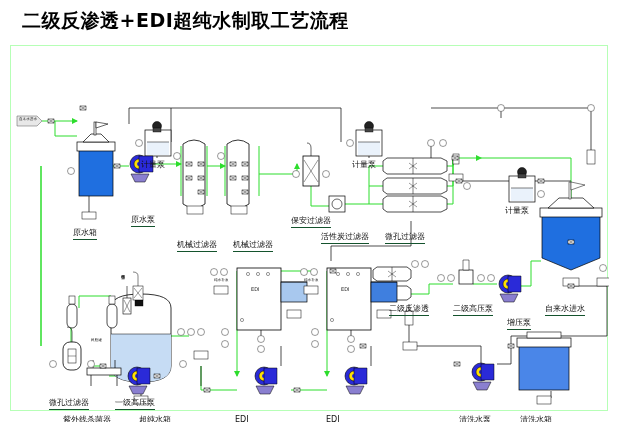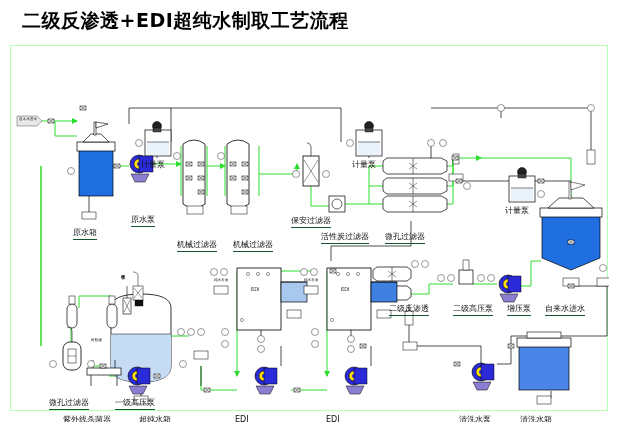--- a/index.html
+++ b/index.html
@@ -463,21 +463,21 @@
 <div class="lbl" style="left:166px;top:194px">机械过滤器</div>
 <div class="lbl" style="left:222px;top:194px">机械过滤器</div>
 <div class="lbl" style="left:280px;top:170px">保安过滤器</div>
 <div class="lbl" style="left:310px;top:186px">活性炭过滤器</div>
 <div class="lbl" style="left:374px;top:186px">微孔过滤器</div>
 <div class="lbl nb" style="left:130px;top:114px">计量泵</div>
 <div class="lbl nb" style="left:341px;top:114px">计量泵</div>
 <div class="lbl nb" style="left:494px;top:160px">计量泵</div>
 <div class="lbl" style="left:378px;top:258px">二级反渗透</div>
 <div class="lbl" style="left:442px;top:258px">二级高压泵</div>
-<div class="lbl" style="left:496px;top:258px">增压泵</div>
+<div class="lbl" style="left:496px;top:272px">增压泵</div>
 <div class="lbl" style="left:534px;top:258px">自来水进水</div>
 <div class="lbl" style="left:38px;top:352px">微孔过滤器</div>
 <div class="lbl" style="left:104px;top:352px">一级高压泵</div>
 <div class="lbl" style="left:52px;top:369px">紫外线杀菌器</div>
 <div class="lbl" style="left:128px;top:369px">超纯水箱</div>
 <div class="lbl" style="left:224px;top:369px">EDI</div>
 <div class="lbl" style="left:315px;top:369px">EDI</div>
 <div class="lbl nb" style="left:448px;top:369px">清洗水泵</div>
 <div class="lbl nb" style="left:509px;top:369px">清洗水箱</div>
 

